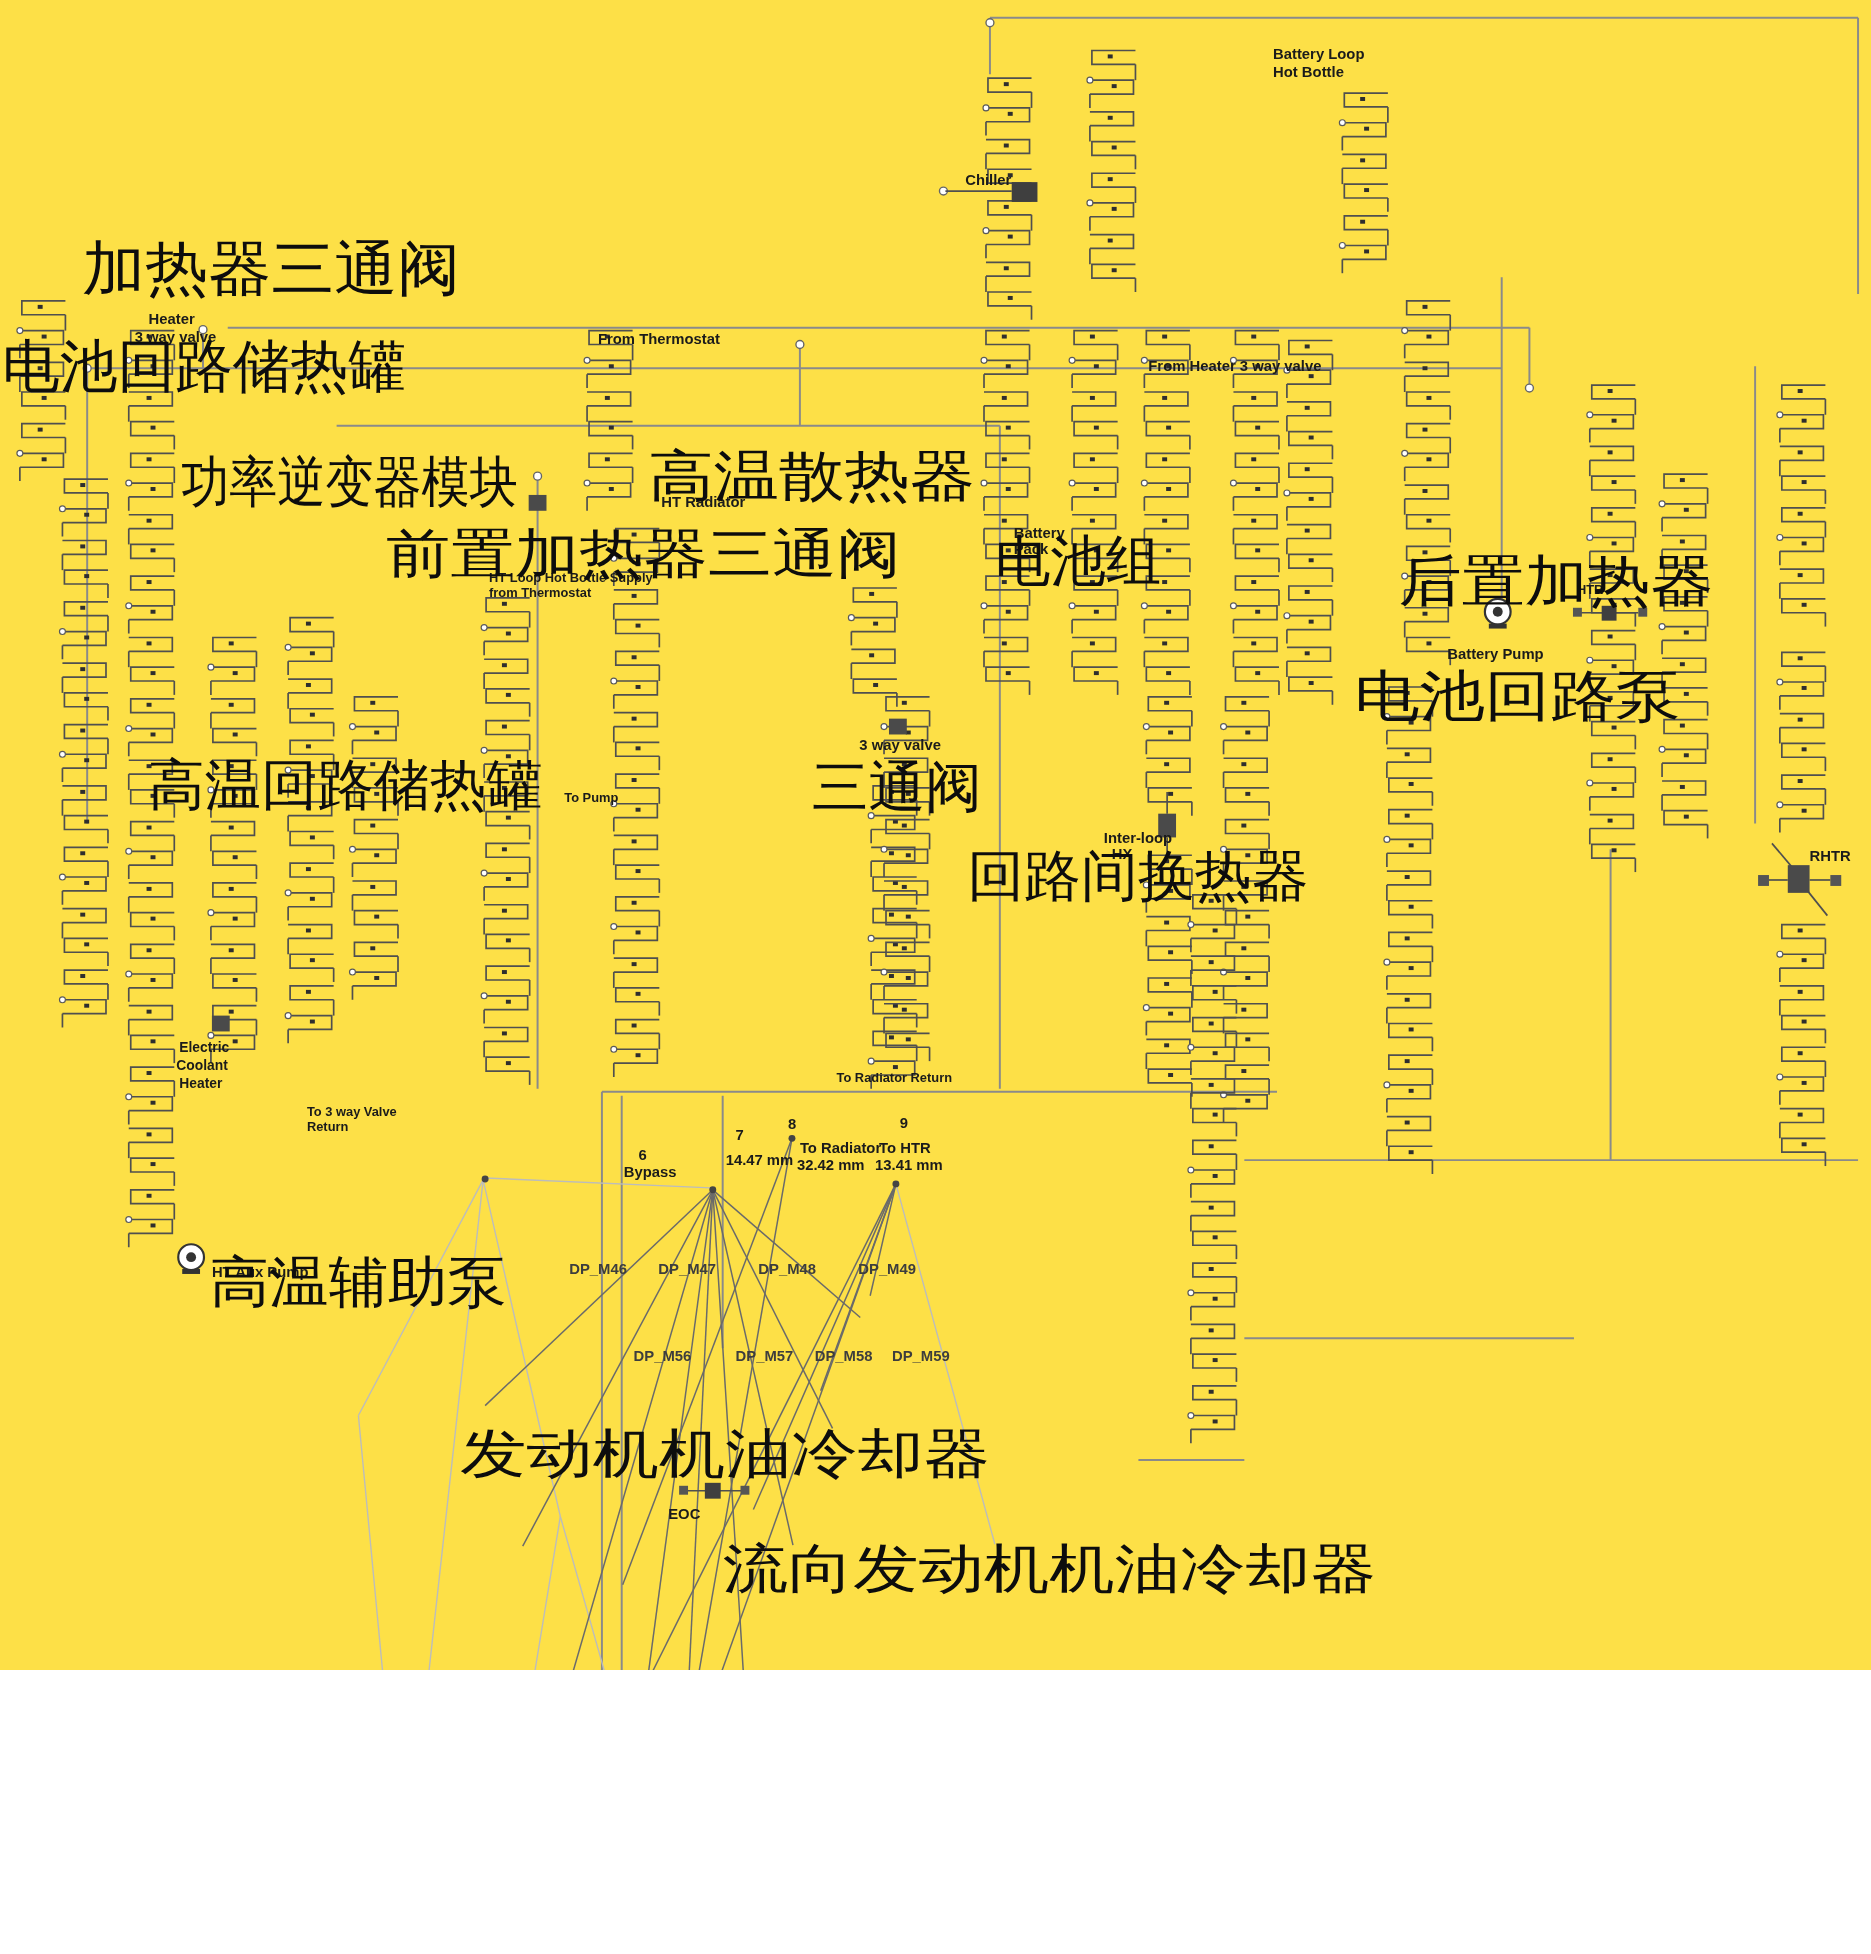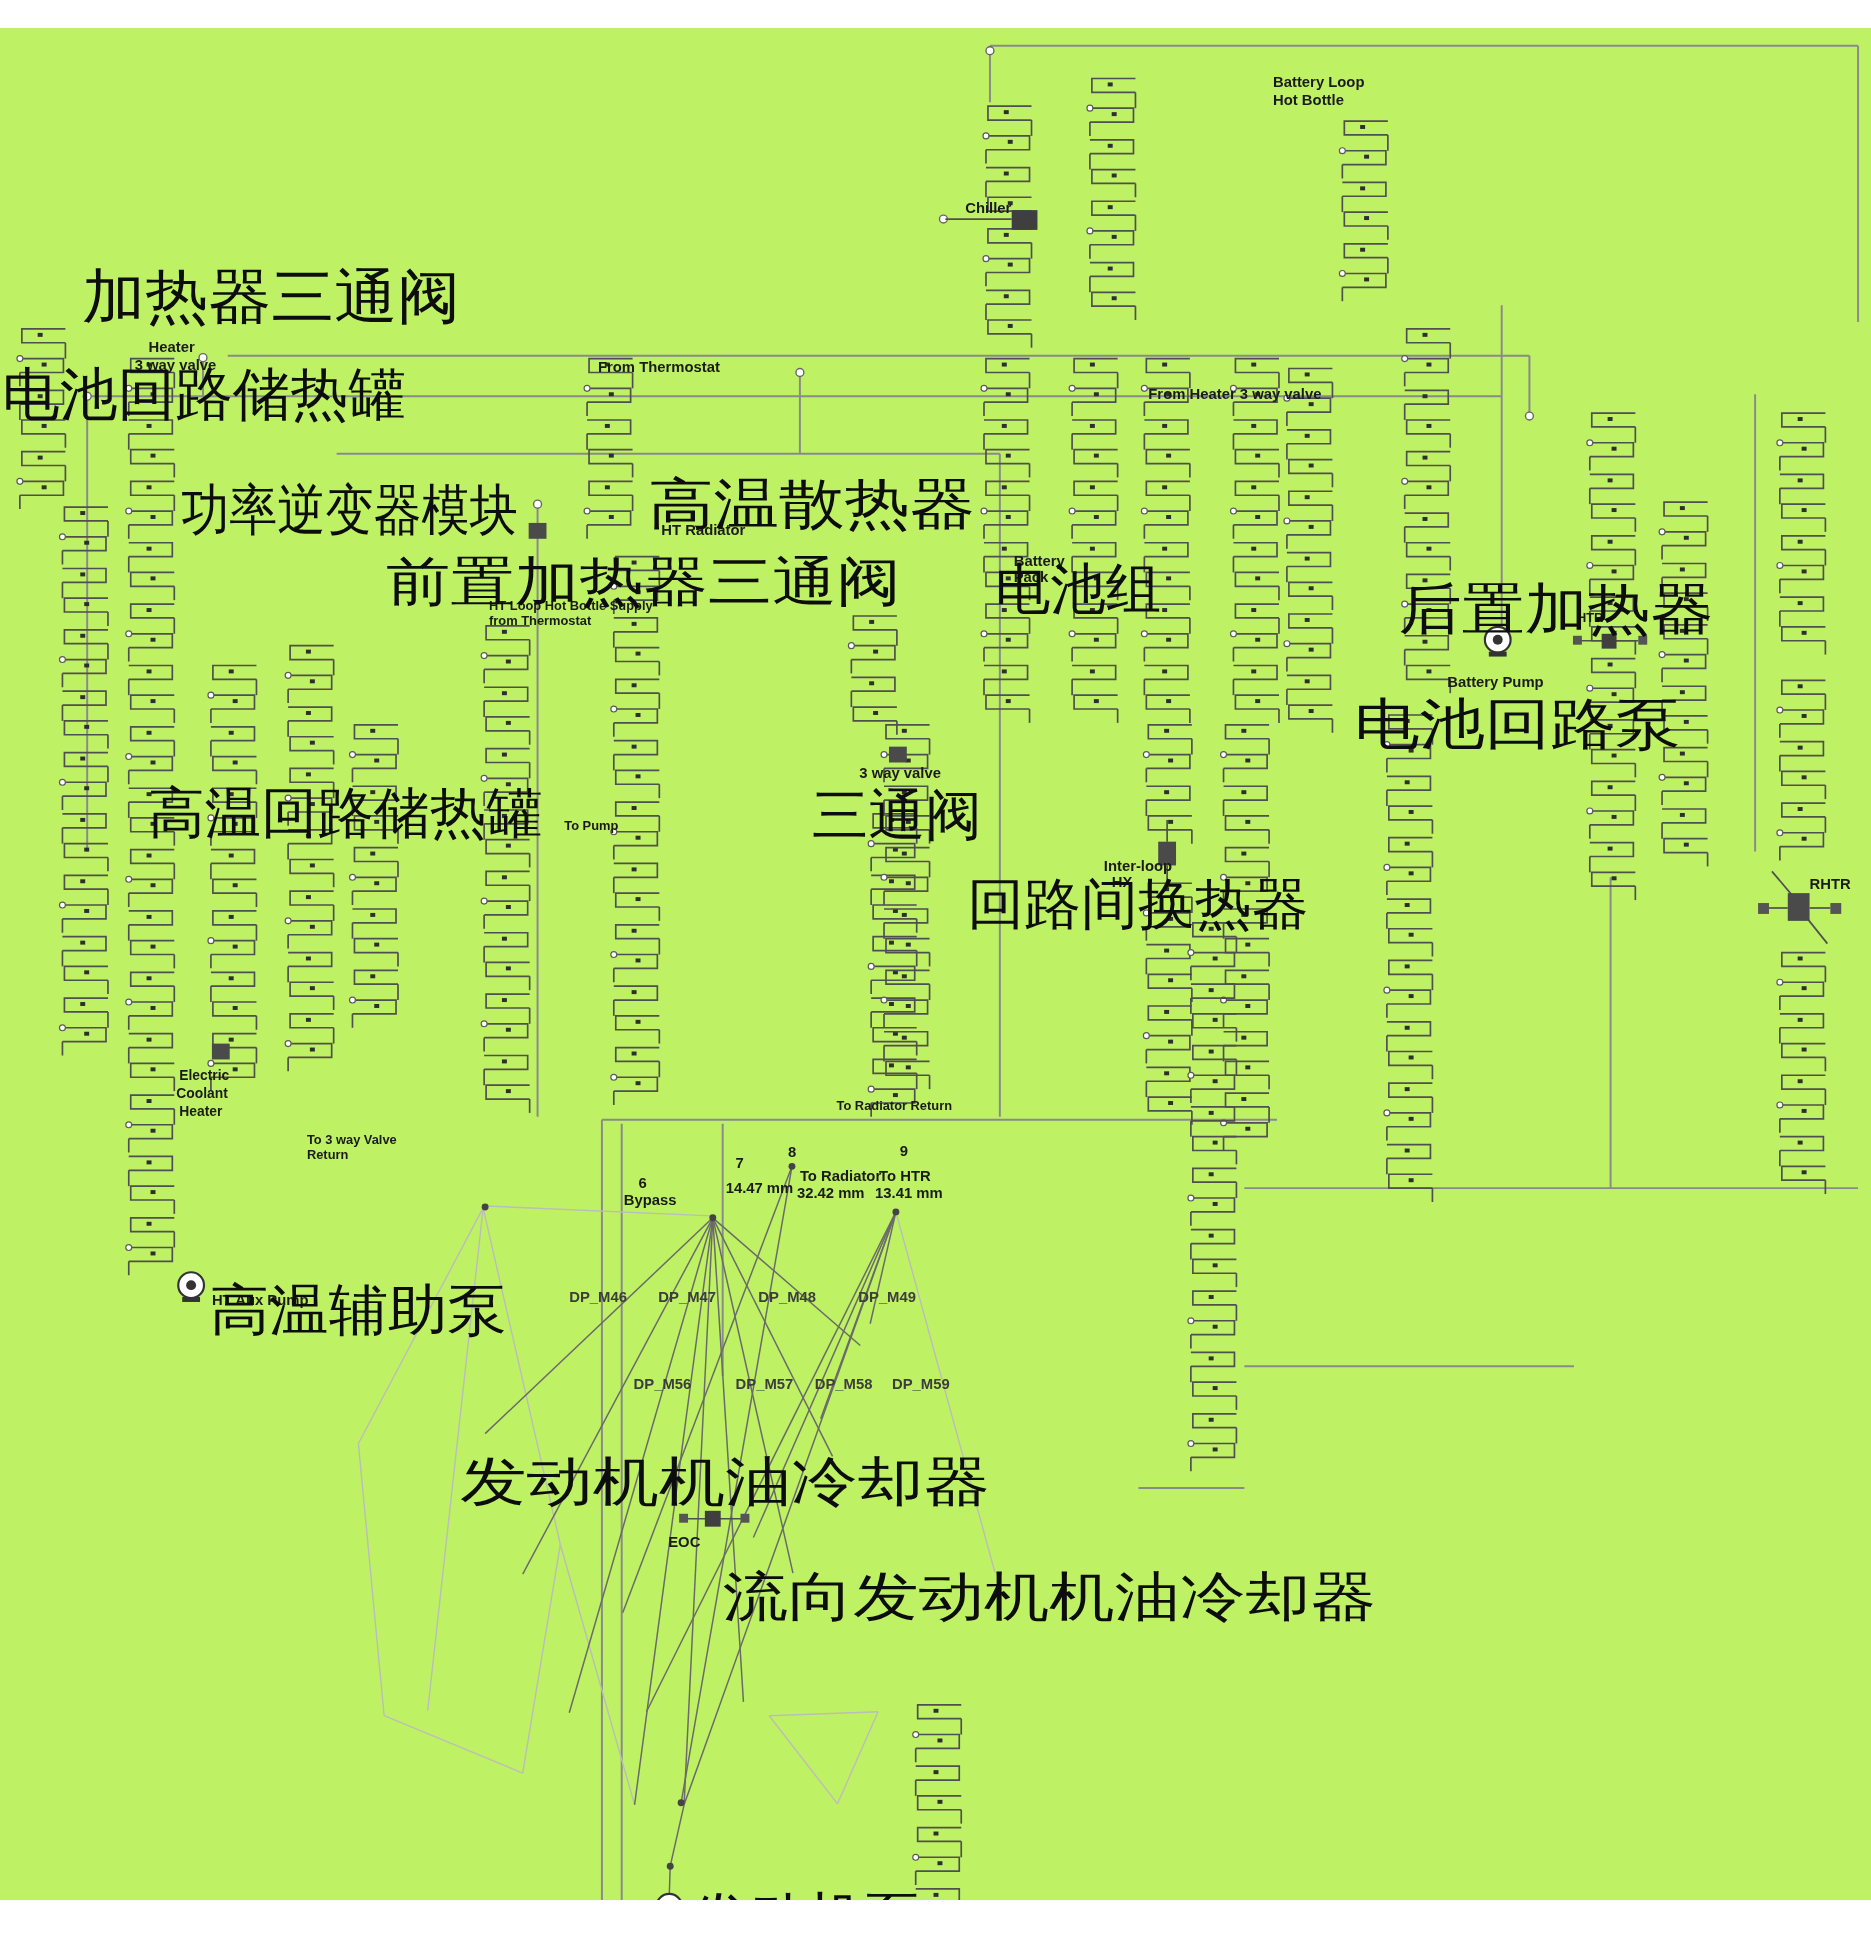--- a/index.html
+++ b/index.html
@@ -1,17 +1,17 @@
 <!DOCTYPE html>
 <html><head>
 <meta charset="utf-8">
 <style>
   html,body{margin:0;padding:0;background:#ffffff;}
-  #stage{position:relative;width:1871px;height:1872px;background:#bef264;overflow:hidden;
-         font-family:"Liberation Sans","DejaVu Sans",sans-serif;margin-top:28px;}
+  #stage{position:relative;width:1871px;height:1670px;background:#fde047;overflow:hidden;
+         font-family:"Liberation Sans","DejaVu Sans",sans-serif;}
   svg text{user-select:none;}
   .cn{font-family:"Liberation Serif","DejaVu Serif",serif;fill:#0d0d0d;}
   .en{font-family:"Liberation Sans","DejaVu Sans",sans-serif;font-weight:bold;}
 </style>
 </head>
 <body>
 
 <div id="stage">
   <svg id="svg" width="1871" height="1954" viewBox="0 0 1890 1974" xmlns="http://www.w3.org/2000/svg">
       <line x1="1000" y1="18" x2="1877" y2="18" stroke="#8a8a8a" stroke-width="2"></line>

